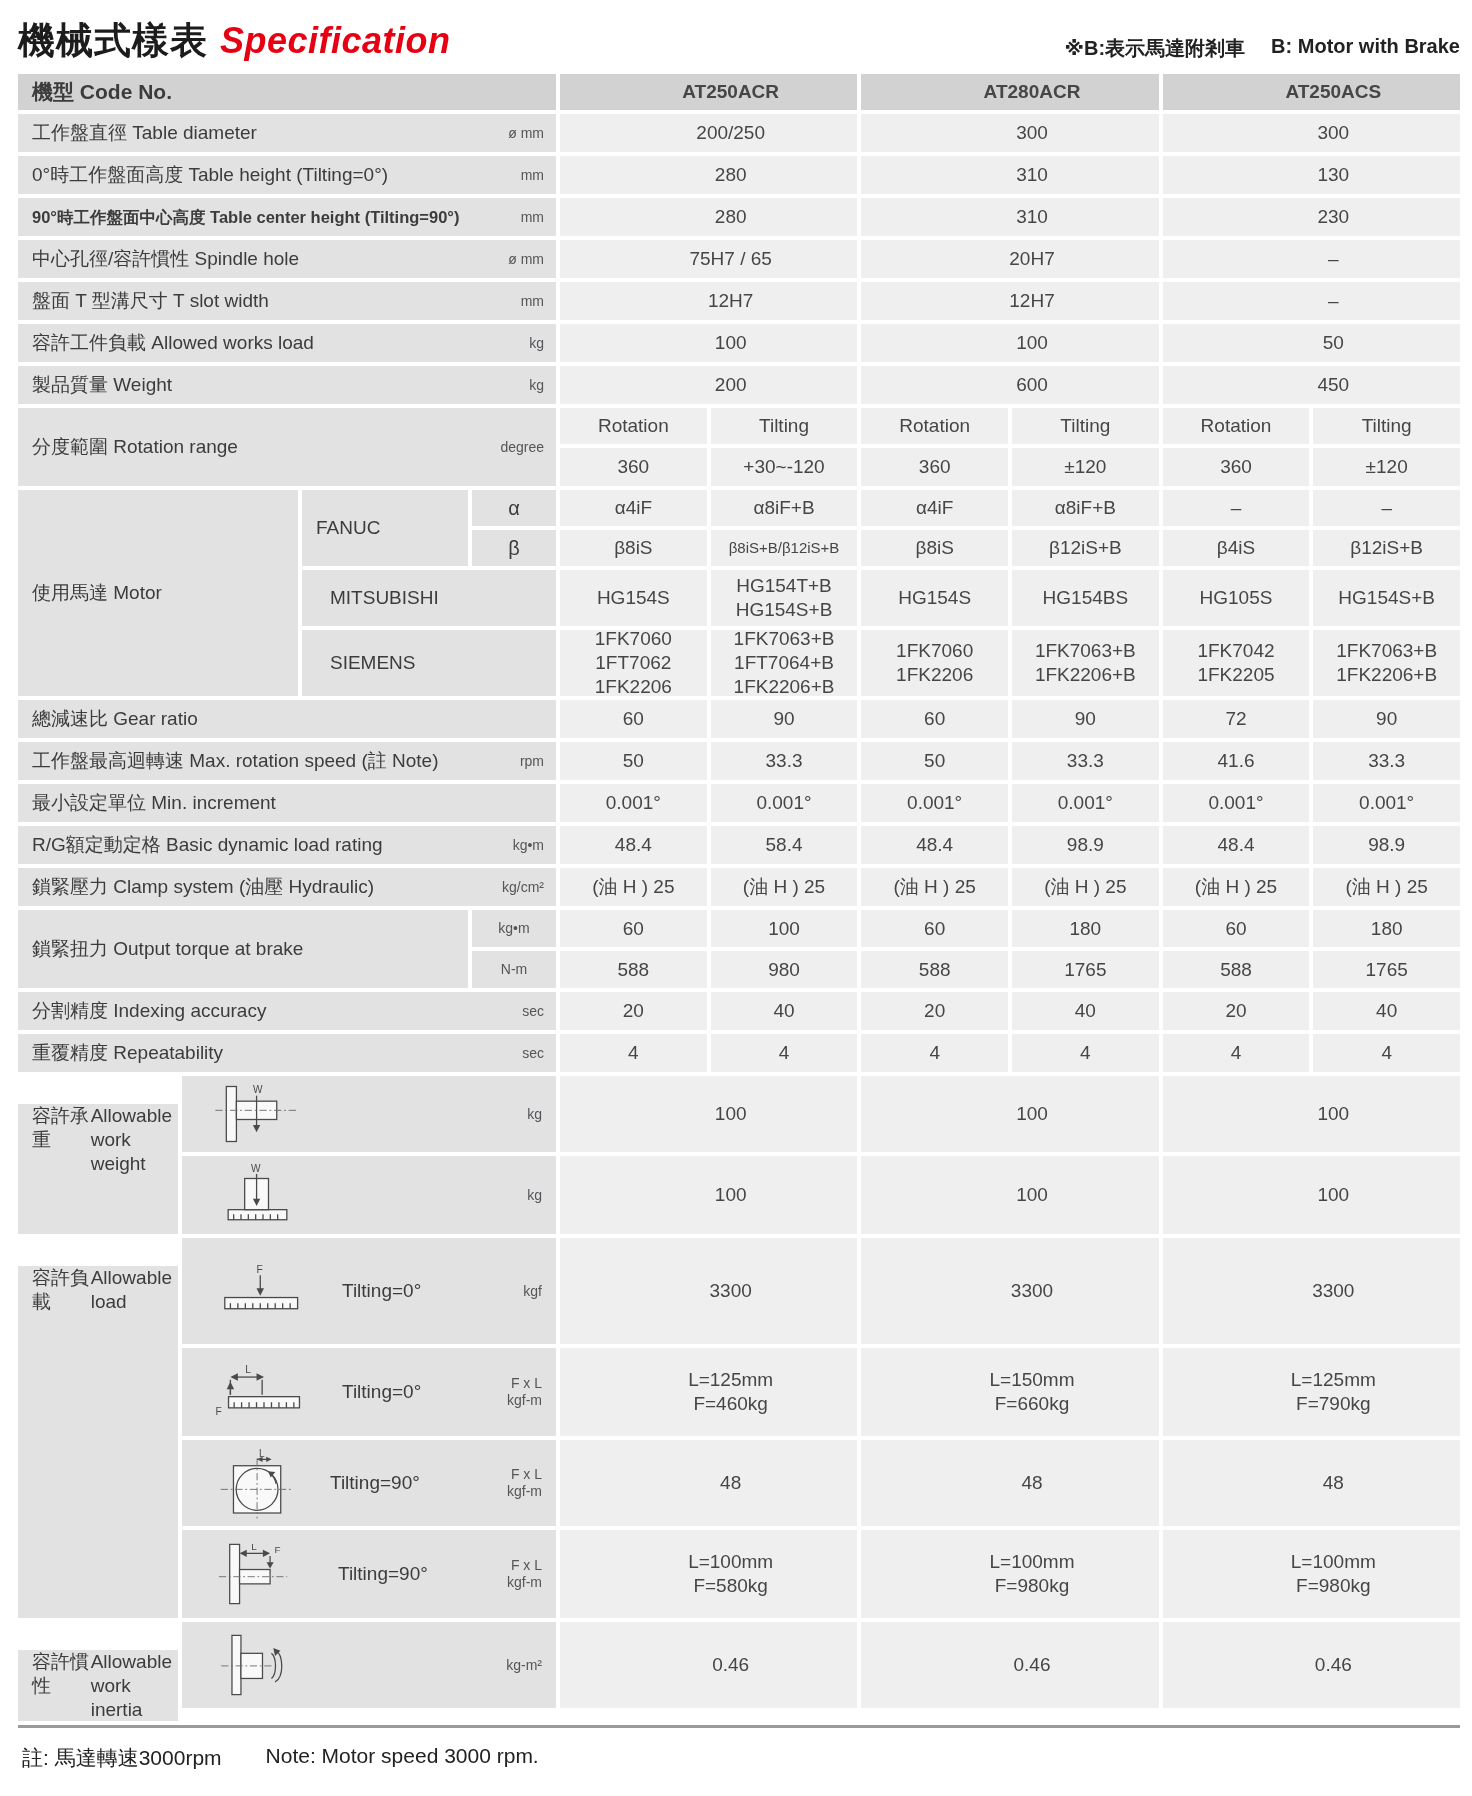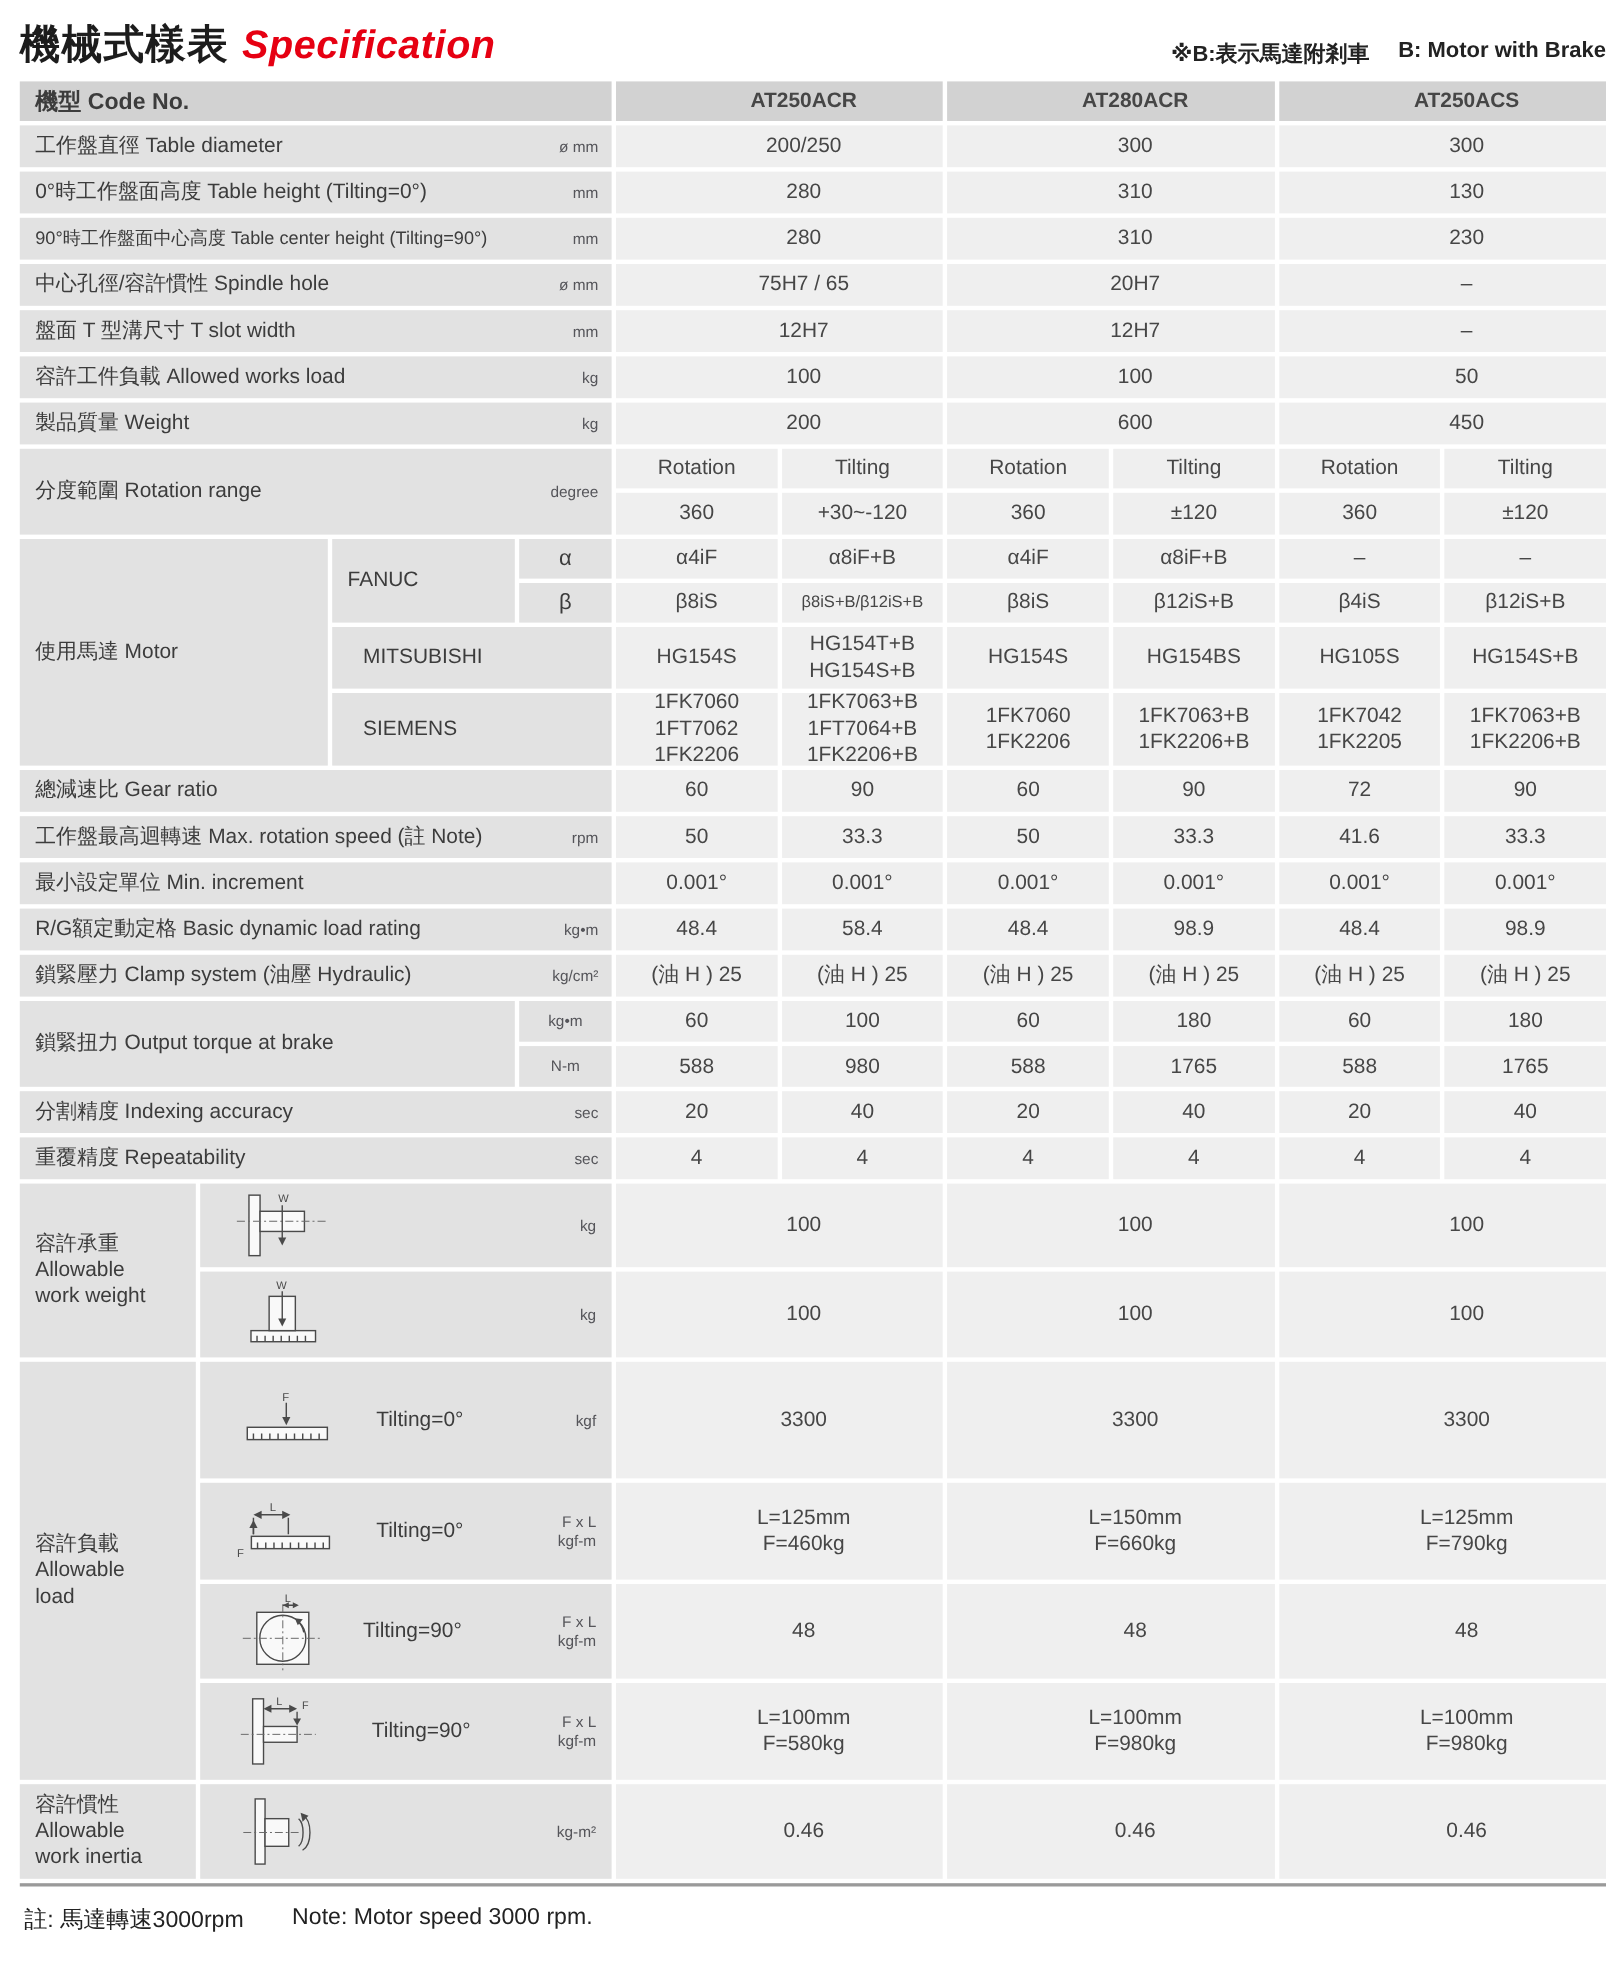--- a/index.html
+++ b/index.html
@@ -19,43 +19,43 @@
   .brake-note { font-size:20px; font-weight:600; color:#222; display:flex; gap:26px; padding-bottom:4px; }
   
   .tbl { display:flex; flex-direction:column; gap:4px; }
   .row { display:flex; gap:4px; }
   .h36{height:36px}.h37{height:37px}.h38{height:38px}.h42{height:36px}
   .h56{height:56px}.h66{height:66px}.h76{height:76px}.h78{height:78px}
   .h86{height:86px}.h88{height:88px}.h106{height:106px}
   .lab { width:538px; flex:none; background:#e2e2e2; display:flex; align-items:center;
          padding:0 12px 0 14px; font-size:19px; }
   .lab .lt { line-height:1.1; }
-  .lab.cond .lt { font-size:16.5px; }
+  .lab.cond .lt { font-size:16.5px;font-weight:bold; }
   .unit { margin-left:auto; font-size:14px; color:#55555a; text-align:right; white-space:pre-line; padding-left:8px; line-height:1.2; }
   .hdr { background:#d2d2d2 !important; font-weight:700; font-size:21px; }
   .mod { flex:1;padding-left:44px; }
   .val { background:#efefef; display:flex; align-items:center; justify-content:center;
          font-size:19px; color:#464646; text-align:center; white-space:pre-line; line-height:1.25; }
   .val.sm { font-size:15px; }
   .stack { flex:1; display:flex; flex-direction:column; gap:4px; }
   .subrow { display:flex; gap:4px; }
   .mod2 { flex:1; display:flex; gap:4px; }
   .mod2 .val { flex:1; }
   
   .mlab { width:280px; flex:none; }
   .brand { width:166px; flex:none; background:#e2e2e2; display:flex; align-items:center; padding-left:14px; font-size:19px; }
   .brandwide { width:254px; flex:none; background:#e2e2e2; display:flex; align-items:center; padding-left:28px; font-size:19px; }
   .greek { width:84px; flex:none; background:#e2e2e2; display:flex; align-items:center; justify-content:center; font-size:20px; }
   
   .tlab { width:450px; flex:none; }
   .ucell { width:84px; flex:none; background:#e2e2e2; display:flex; align-items:center; justify-content:center;
            font-size:14px; color:#55555a; white-space:pre-line; text-align:center; line-height:1.2; }
   
-  .seclab { width:160px; flex:none; background:#e2e2e2; display:flex; flex-direction:column; justify-content:center;
-            padding:0 6px 0 14px; font-size:19px; line-height:1.25; }
+  .seclab { width:160px; flex:none; background:#e2e2e2; display:flex; flex-direction:row; justify-content:center;
+            padding:0 6px 0 14px; font-size:19px; line-height:1.25;margin-top:28px; }
   .diag { width:374px; flex:none; background:#e2e2e2; display:flex; align-items:center; padding:0 14px 0 26px; }
   .diag .tilt { font-size:19px; margin-left:22px; }
   .diag svg { flex:none; }
   svg text { font:11px "Liberation Sans","DejaVu Sans",sans-serif; fill:#4a4a4a; }
   svg .ln { stroke:#4a4a4a; stroke-width:1.4; fill:none; }
   svg .fl { fill:#4a4a4a; stroke:none; }
   svg .bx { stroke:#4a4a4a; stroke-width:1.4; fill:#f9f9f9; }
   svg .cl { stroke:#6a6a6a; stroke-width:1; stroke-dasharray:8 3 2 3; fill:none; }
   
   .footrule { margin-top:4px; border-top:3px solid #9a9a9a; }

